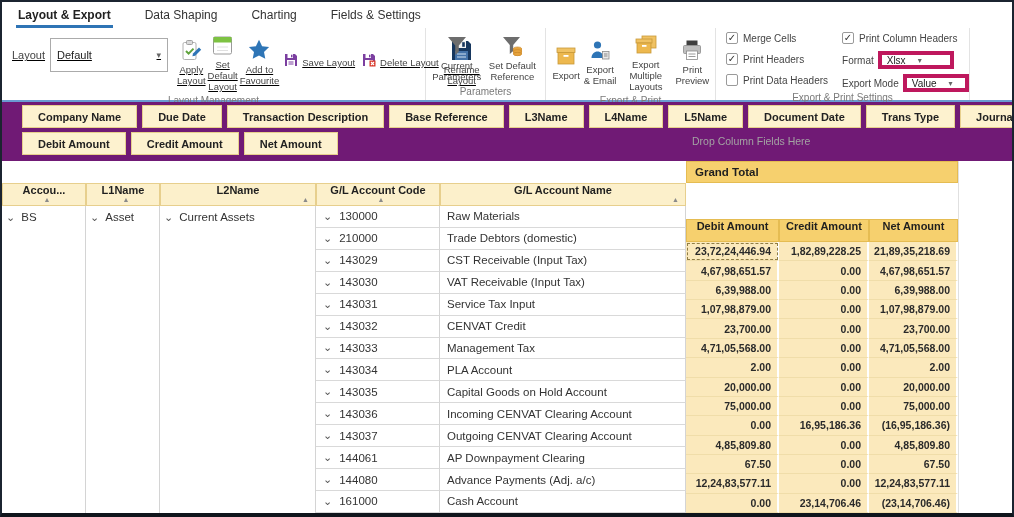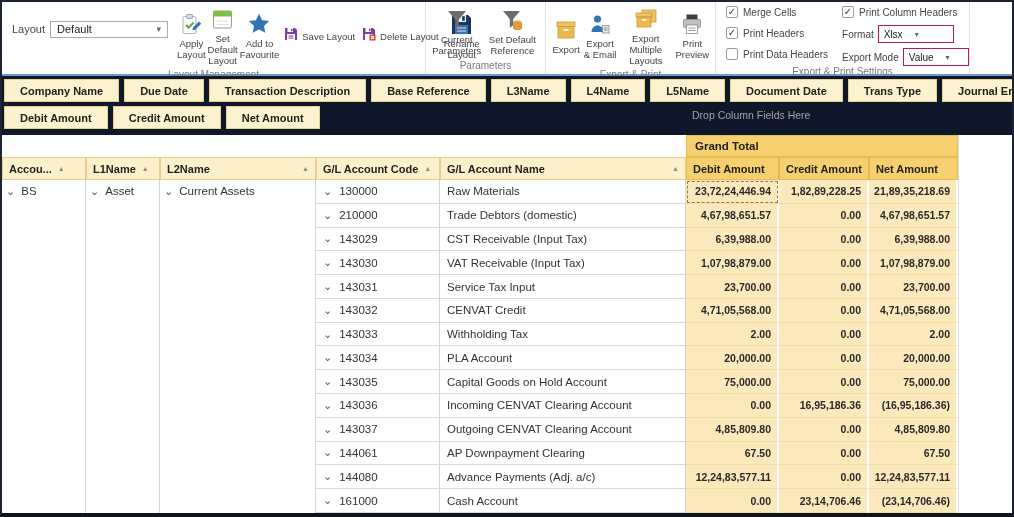--- a/index.html
+++ b/index.html
@@ -9,80 +9,86 @@
   
   .tabs{ height:26px; display:flex; align-items:flex-end; gap:30px; padding:0 0 0 14px; background:#fff; }
   .tab{ font-size:12px; color:#333; padding:5px 2px 6px; cursor:pointer; white-space:nowrap; }
   .tab.active{ font-weight:bold; color:#222; box-shadow: inset 0 -3px 0 #2e74b5; }
 
   
   .ribbon{ height:74px; display:flex; background:#fff; border-bottom:2px solid #6b9bd2; }
   .rgroup{ display:flex; flex-direction:column; border-right:1px solid #e3e3e3; padding:2px 4px 0; }
   .rgroup-body{ flex:1; display:flex; align-items:center; }
   .rgroup-caption{ text-align:center; font-size:10px; color:#7a7a7a; padding-bottom:3px; white-space:nowrap; }
-  .g1{ width:424px; } .g2{ width:120px; } .g3{ width:170px; } .g4{ width:254px; }
+  .g1{ width:424px;text-decoration:underline; } .g2{ width:120px; } .g3{ width:170px; } .g4{ width:254px; }
 
   .layout-field{ display:flex; align-items:center; gap:5px; margin:0 8px 14px 6px; }
   .layout-field .lf-label{ font-size:11px; color:#444; }
-  .combo{ width:118px; height:17px; border:1px solid #ababab; display:flex; align-items:center; padding:0 6px; font-size:11px; color:#222; background:#fff; cursor:pointer; }
+  .combo{ width:118px; height:34px; border:1px solid #ababab; display:flex; align-items:center; padding:0 6px; font-size:11px; color:#222; background:#fff; cursor:pointer; }
   .combo .dd{ margin-left:auto; font-size:9px; color:#666; }
 
   .rbtn{ display:flex; flex-direction:column; align-items:center; width:56px; padding:2px 1px; cursor:pointer; }
   .rbtn .ric{ height:26px; display:flex; align-items:center; justify-content:center; }
   .rbtn .rlabel{ font-size:9.5px; color:#444; text-align:center; line-height:1.15; margin-top:2px; white-space:pre-line; }
   .sstack{ display:flex; flex-direction:row; gap:7px; margin:0 4px; }
   .sbtn{ display:flex; align-items:center; gap:4px; cursor:pointer; }
   .sbtn .slabel{ font-size:9.5px; color:#444; white-space:nowrap; }
 
   
   .set-cols{ display:flex; gap:14px; padding-left:6px; }
   .set-col{ display:flex; flex-direction:column; gap:5px; }
   .cb-row{ display:flex; align-items:center; gap:5px; cursor:pointer; height:16px; }
   .cb{ width:12px; height:12px; border:1px solid #9a9a9a; border-radius:2px; background:#fff; display:flex; align-items:center; justify-content:center; font-size:10px; color:#333; line-height:1; }
   .cb-label{ font-size:10px; color:#444; white-space:nowrap; }
   .mini-field{ display:flex; align-items:center; gap:4px; height:18px; }
   .mini-label{ font-size:10px; color:#444; white-space:nowrap; }
-  .mini-select{ border:1px solid #be185d; height:18px; display:flex; align-items:center; padding:0 5px; font-size:10px; color:#222; background:#fff; cursor:pointer; }
+  .mini-select{ border:4px solid #be185d; height:18px; display:flex; align-items:center; padding:0 5px; font-size:10px; color:#222; background:#fff; cursor:pointer; }
   .mini-select .dd{ margin-left:12px; font-size:8px; color:#666; }
   .ms-format{ width:76px; } .ms-mode{ width:66px; }
 
   
-  .fields{ background:#0f172a; padding:3px 2px 2px; position:relative; }
+  .fields{ background:#701a75; padding:3px 20px 2px; position:relative; }
   .chip-row{ display:flex; gap:5px; margin-bottom:4px; }
   .chip{ background:#fdf2cf; border:1px solid #e7cf8d; height:23px; display:flex; align-items:center; padding:0 15px; font-size:11px; font-weight:bold; color:#222; white-space:nowrap; cursor:grab; }
   .drop-hint{ position:absolute; left:690px; top:33px; font-size:10.5px; color:#a3a3a3; white-space:nowrap; }
 
   
   .grid{ flex:1; display:flex; background:#fff; overflow:hidden; }
   .gcol{ display:flex; flex-direction:column; }
   .c-account{ width:84px; } .c-l1{ width:74px; } .c-l2{ width:156px; } .c-code{ width:124px; } .c-name{ width:246px; }
   .spacer{ height:22px; background:#fff; }
-  .hdr{ height:23px; background:#fcf0cb; border:1px solid #e7cf8d; display:flex; align-items:center; padding:0 6px; font-size:11px; font-weight:bold; color:#1f1f1f; cursor:pointer; white-space:nowrap; overflow:hidden; }
+  .hdr{ height:23px; background:#fcf0cb; border:1px solid #e7cf8d; display:flex; align-items:center; padding:0 6px; font-size:11px; font-weight:bold; color:#1f1f1f; cursor:pointer; white-space:nowrap; overflow:hidden;flex-direction:column; }
   .sort{ font-size:7px; color:#8a8a8a; margin-left:6px; }
   .sort.right{ margin-left:auto; }
   .merged{ flex:1; background:#fff; border-right:1px solid #d4d4d4; padding:5px 4px; display:flex; align-items:flex-start; gap:6px; font-size:11.5px; color:#333; cursor:pointer; }
   .chev{ font-size:11px; color:#555; line-height:1; margin-top:1px; }
   .body{ flex:1; display:flex; flex-direction:column; }
   .cell{ flex:1; display:flex; align-items:center; padding:0 7px; font-size:11.5px; color:#333; border-bottom:1px solid #d9d9d9; border-right:1px solid #d4d4d4; background:#fff; white-space:nowrap; overflow:hidden; cursor:pointer; }
   .cell .chev{ margin:0 7px 0 0; }
 
-  .amount-block{ width:272px; display:flex; flex-direction:column; }
+  .amount-block{ width:272px; display:flex; flex-direction:column;gap:36px; }
   .gt-band{ height:22px; background:#f6d06e; border:1px solid #e5bc52; display:flex; align-items:center; padding:0 8px; font-size:11.5px; font-weight:bold; color:#1f1f1f; }
   .amt-cols{ flex:1; display:flex; }
   .c-debit{ width:93px; } .c-credit{ width:90px; } .c-net{ width:89px; }
   .hdr.gold{ background:#f6d06e; border:1px solid #e5bc52; }
   .amt{ flex:1; display:flex; align-items:center; justify-content:flex-end; padding:0 6px; font-size:10.5px; font-weight:bold; color:#2a2a2a; background:#fbe9bc; border-right:2px solid #fff; border-bottom:1px solid #f0dda9; white-space:nowrap; cursor:pointer; }
   .amt.sel{ outline:1px dashed #8f7d46; outline-offset:-2px; }
   .filler{ flex:1; background:#fff; border-left:1px solid #e0e0e0; }
 </style>
 </head>
 <body>
 
 <div class="window">
 
+  <div class="tabs">
+    <span class="tab active">Layout &amp; Export</span>
+    <span class="tab">Data Shaping</span>
+    <span class="tab">Charting</span>
+    <span class="tab">Fields &amp; Settings</span>
+  </div>
 
   <div class="ribbon">
 
     <div class="rgroup g1">
       <div class="rgroup-body">
         <div class="layout-field">
           <span class="lf-label">Layout</span>
           <span class="combo">
             <span>Default</span>
             <span class="dd">▾</span>
@@ -419,21 +425,21 @@
           <span>G/L Account Name</span>
           <span class="sort right">▲</span>
         </div>
       <div class="body">
         <div class="cell">Raw Materials</div>
         <div class="cell">Trade Debtors (domestic)</div>
         <div class="cell">CST Receivable (Input Tax)</div>
         <div class="cell">VAT Receivable (Input Tax)</div>
         <div class="cell">Service Tax Input</div>
         <div class="cell">CENVAT Credit</div>
-        <div class="cell">Withholding Tax</div>
+        <div class="cell">Management Tax</div>
         <div class="cell">PLA Account</div>
         <div class="cell">Capital Goods on Hold Account</div>
         <div class="cell">Incoming CENVAT Clearing Account</div>
         <div class="cell">Outgoing CENVAT Clearing Account</div>
         <div class="cell">AP Downpayment Clearing</div>
         <div class="cell">Advance Payments (Adj. a/c)</div>
         <div class="cell">Cash Account</div>
       </div>
     </div>
 

